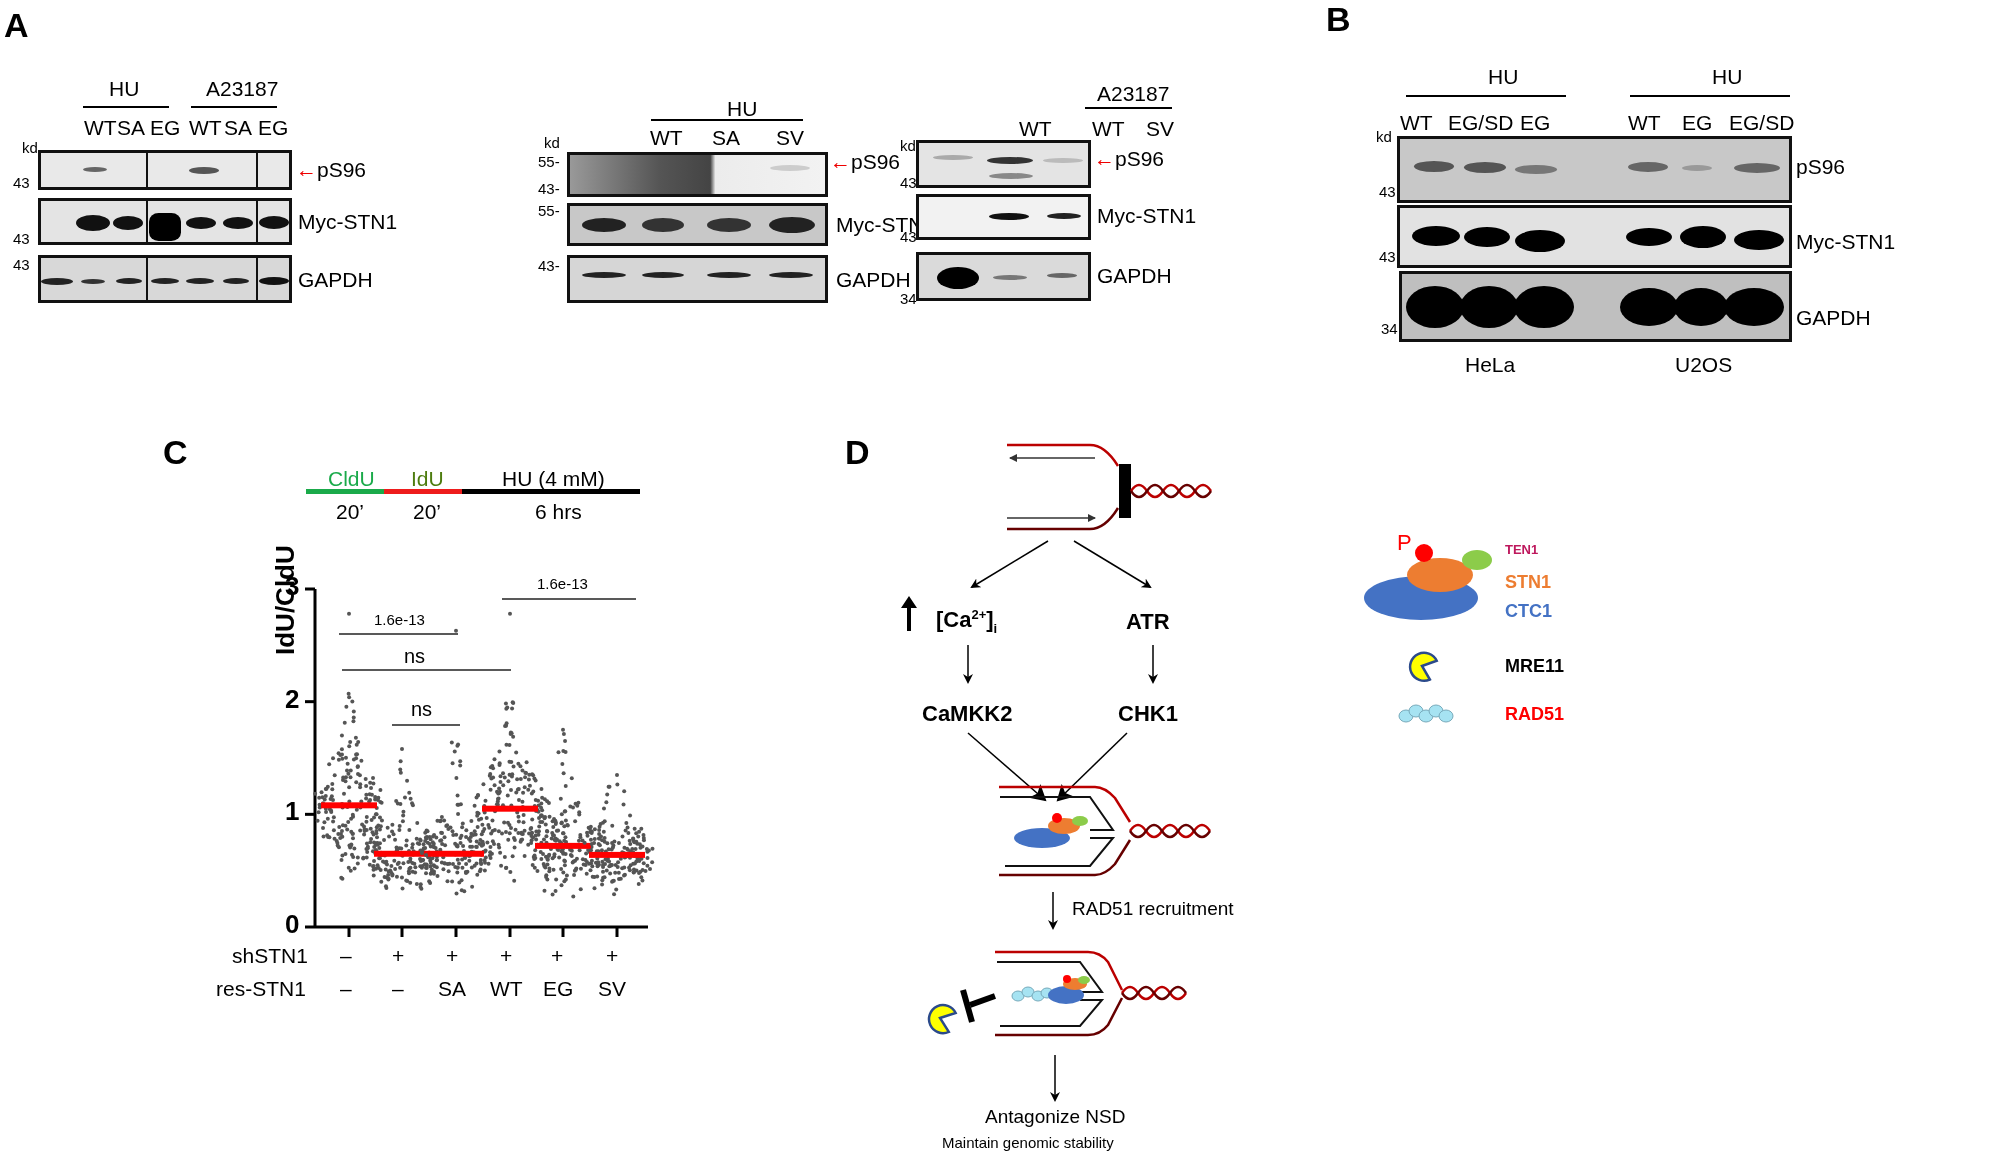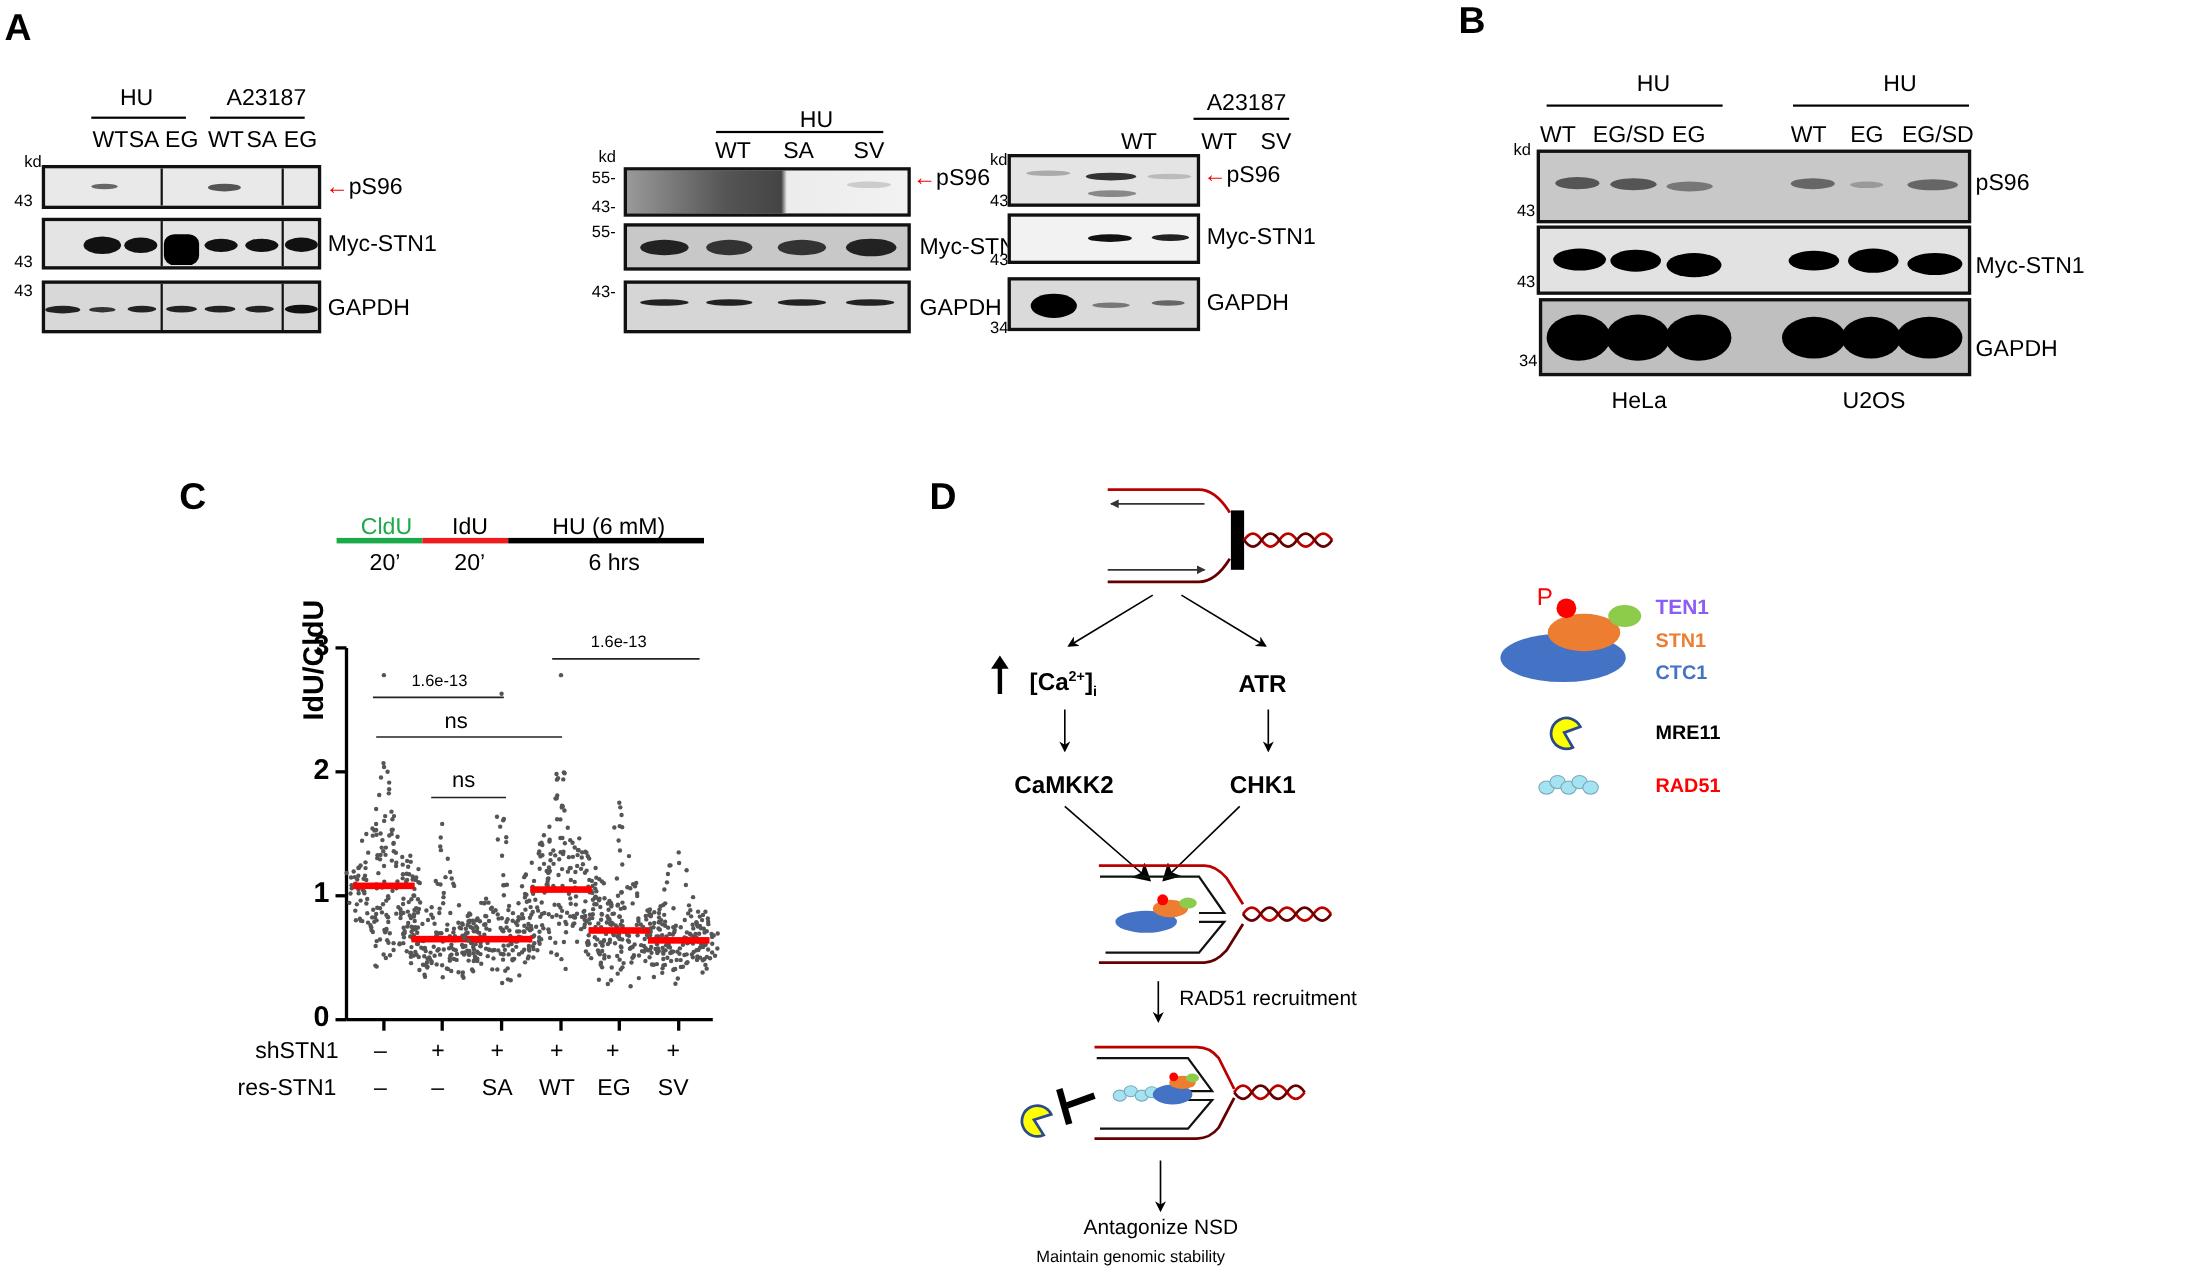--- a/index.html
+++ b/index.html
@@ -188,22 +188,22 @@
   <div class="lbl" style="left:1796px;top:306px">GAPDH</div>
 
   <div class="lbl" style="left:1465px;top:353px">HeLa</div>
   <div class="lbl" style="left:1675px;top:353px">U2OS</div>
 </div>
 
 <div class="panel-letter" style="left:163px;top:433px">C</div>
 
 <div>
   <div class="lbl" style="left:328px;top:467px;color:#1aaa4a">CldU</div>
-  <div class="lbl" style="left:411px;top:467px;color:#000000">IdU</div>
-  <div class="lbl" style="left:502px;top:467px">HU (6 mM)</div>
+  <div class="lbl" style="left:411px;top:467px;color:#4d7c0f">IdU</div>
+  <div class="lbl" style="left:502px;top:467px">HU (4 mM)</div>
   <div class="abs" style="left:306px;top:489px;width:78px;height:5px;background:#1aaa4a"></div>
   <div class="abs" style="left:384px;top:489px;width:78px;height:5px;background:#ee1c1c"></div>
   <div class="abs" style="left:462px;top:489px;width:178px;height:5px;background:#000"></div>
   <div class="lbl" style="left:336px;top:500px">20’</div>
   <div class="lbl" style="left:413px;top:500px">20’</div>
   <div class="lbl" style="left:535px;top:500px">6 hrs</div>
 </div>
 
 <svg id="dotplot" style="left:0;top:0" width="2000" height="1161">
     <line x1="315" y1="589" x2="315" y2="927" stroke="#000" stroke-width="3"></line>
@@ -1382,17 +1382,17 @@
 
 <div class="abs bold" style="left:936px;top:607px;font-size:22px;white-space:nowrap"><span>[Ca</span><sup style="font-size:13px">2+</sup><span>]</span><sub style="font-size:13px">i</sub></div>
 <div class="abs bold" style="left:1126px;top:609px;font-size:22px">ATR</div>
 <div class="abs bold" style="left:922px;top:701px;font-size:22px">CaMKK2</div>
 <div class="abs bold" style="left:1118px;top:701px;font-size:22px">CHK1</div>
 <div class="abs" style="left:1072px;top:898px;font-size:19px;white-space:nowrap">RAD51 recruitment</div>
 <div class="abs" style="left:985px;top:1106px;font-size:19px;white-space:nowrap">Antagonize NSD</div>
 <div class="abs" style="left:942px;top:1134px;font-size:15px;white-space:nowrap">Maintain genomic stability</div>
 
 <div class="abs" style="left:1397px;top:530px;font-size:22px;color:#f00">P</div>
-<div class="abs bold" style="left:1505px;top:542px;font-size:19px;color:#8b5cf6">TEN1</div>
+<div class="abs bold" style="left:1505px;top:542px;font-size:13px;color:#be185d">TEN1</div>
 <div class="abs bold" style="left:1505px;top:572px;font-size:18px;color:#ed7d31">STN1</div>
 <div class="abs bold" style="left:1505px;top:601px;font-size:18px;color:#4472c4">CTC1</div>
 <div class="abs bold" style="left:1505px;top:656px;font-size:18px;color:#000">MRE11</div>
 <div class="abs bold" style="left:1505px;top:704px;font-size:18px;color:#f00">RAD51</div>
 
 </body></html>

